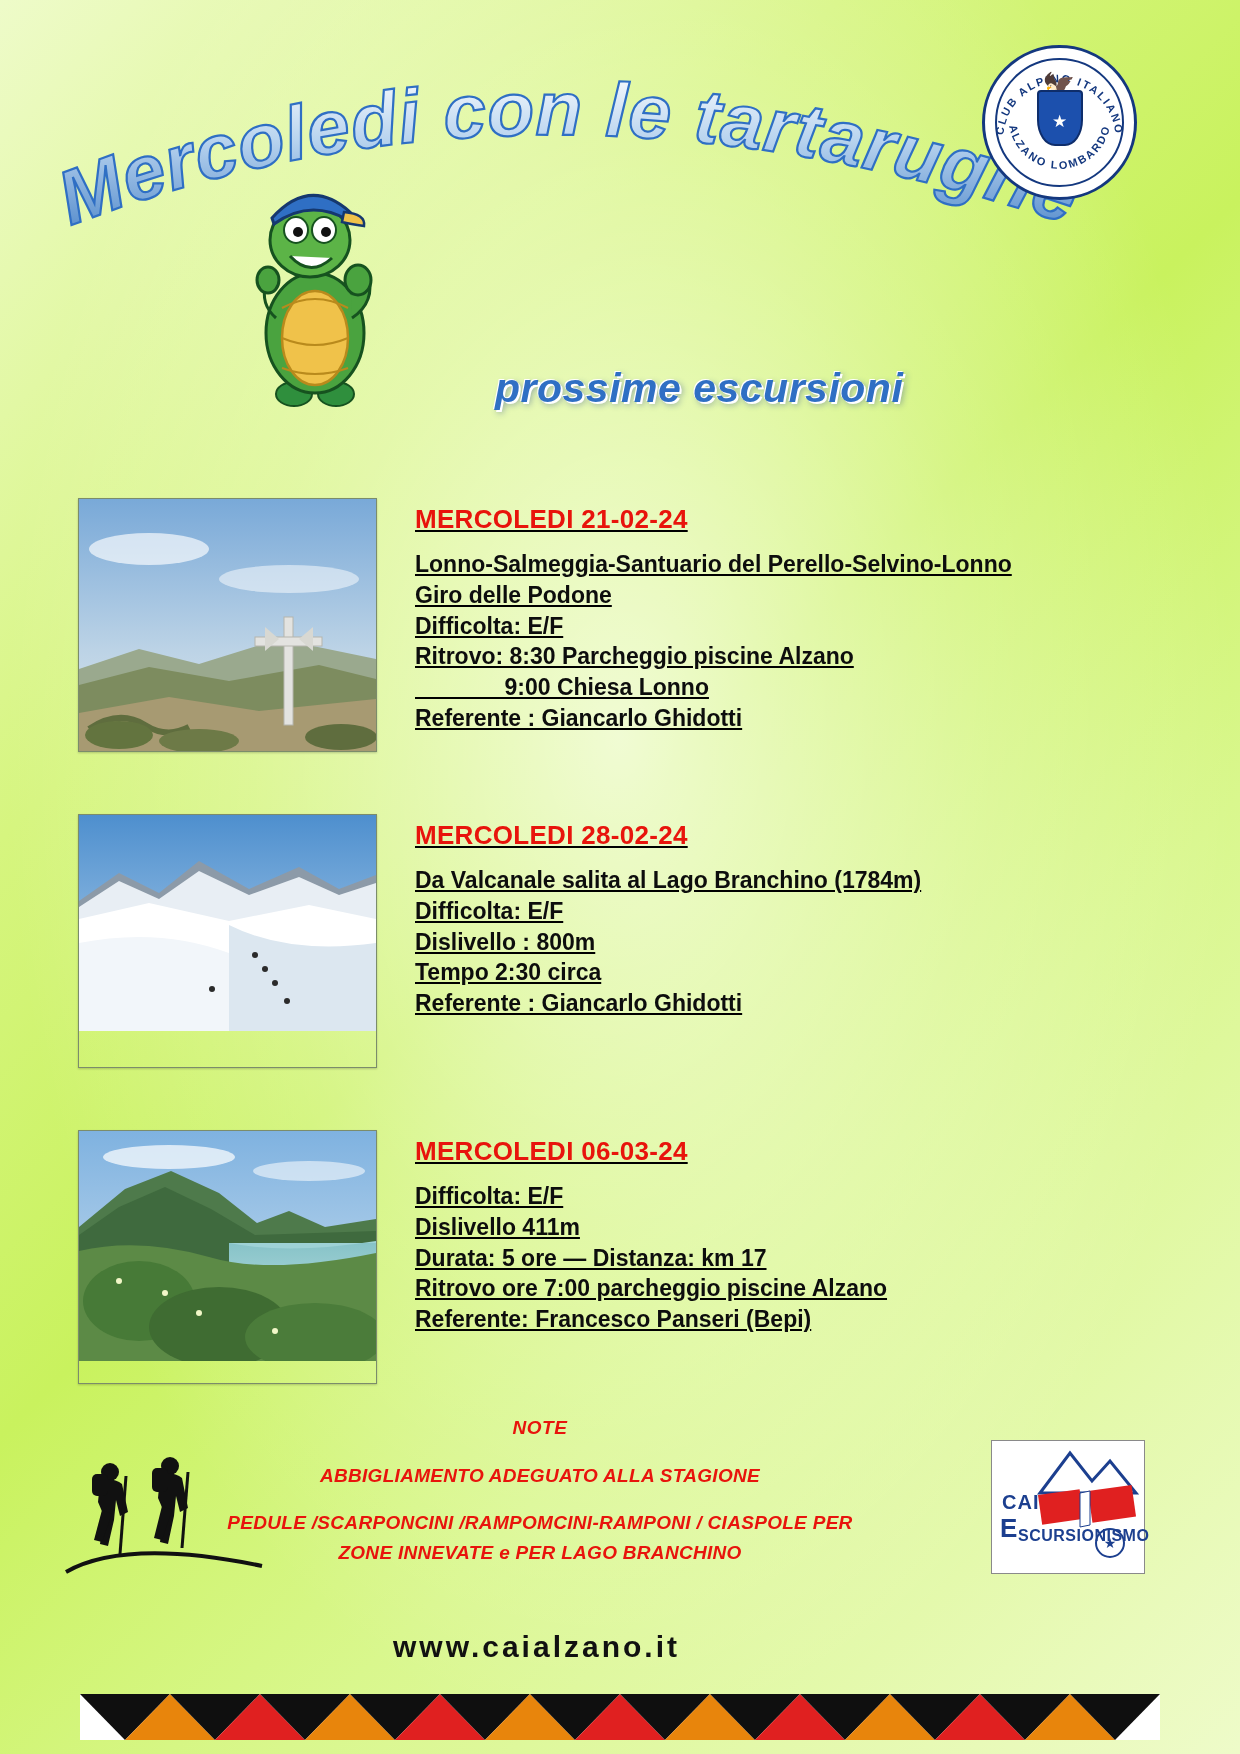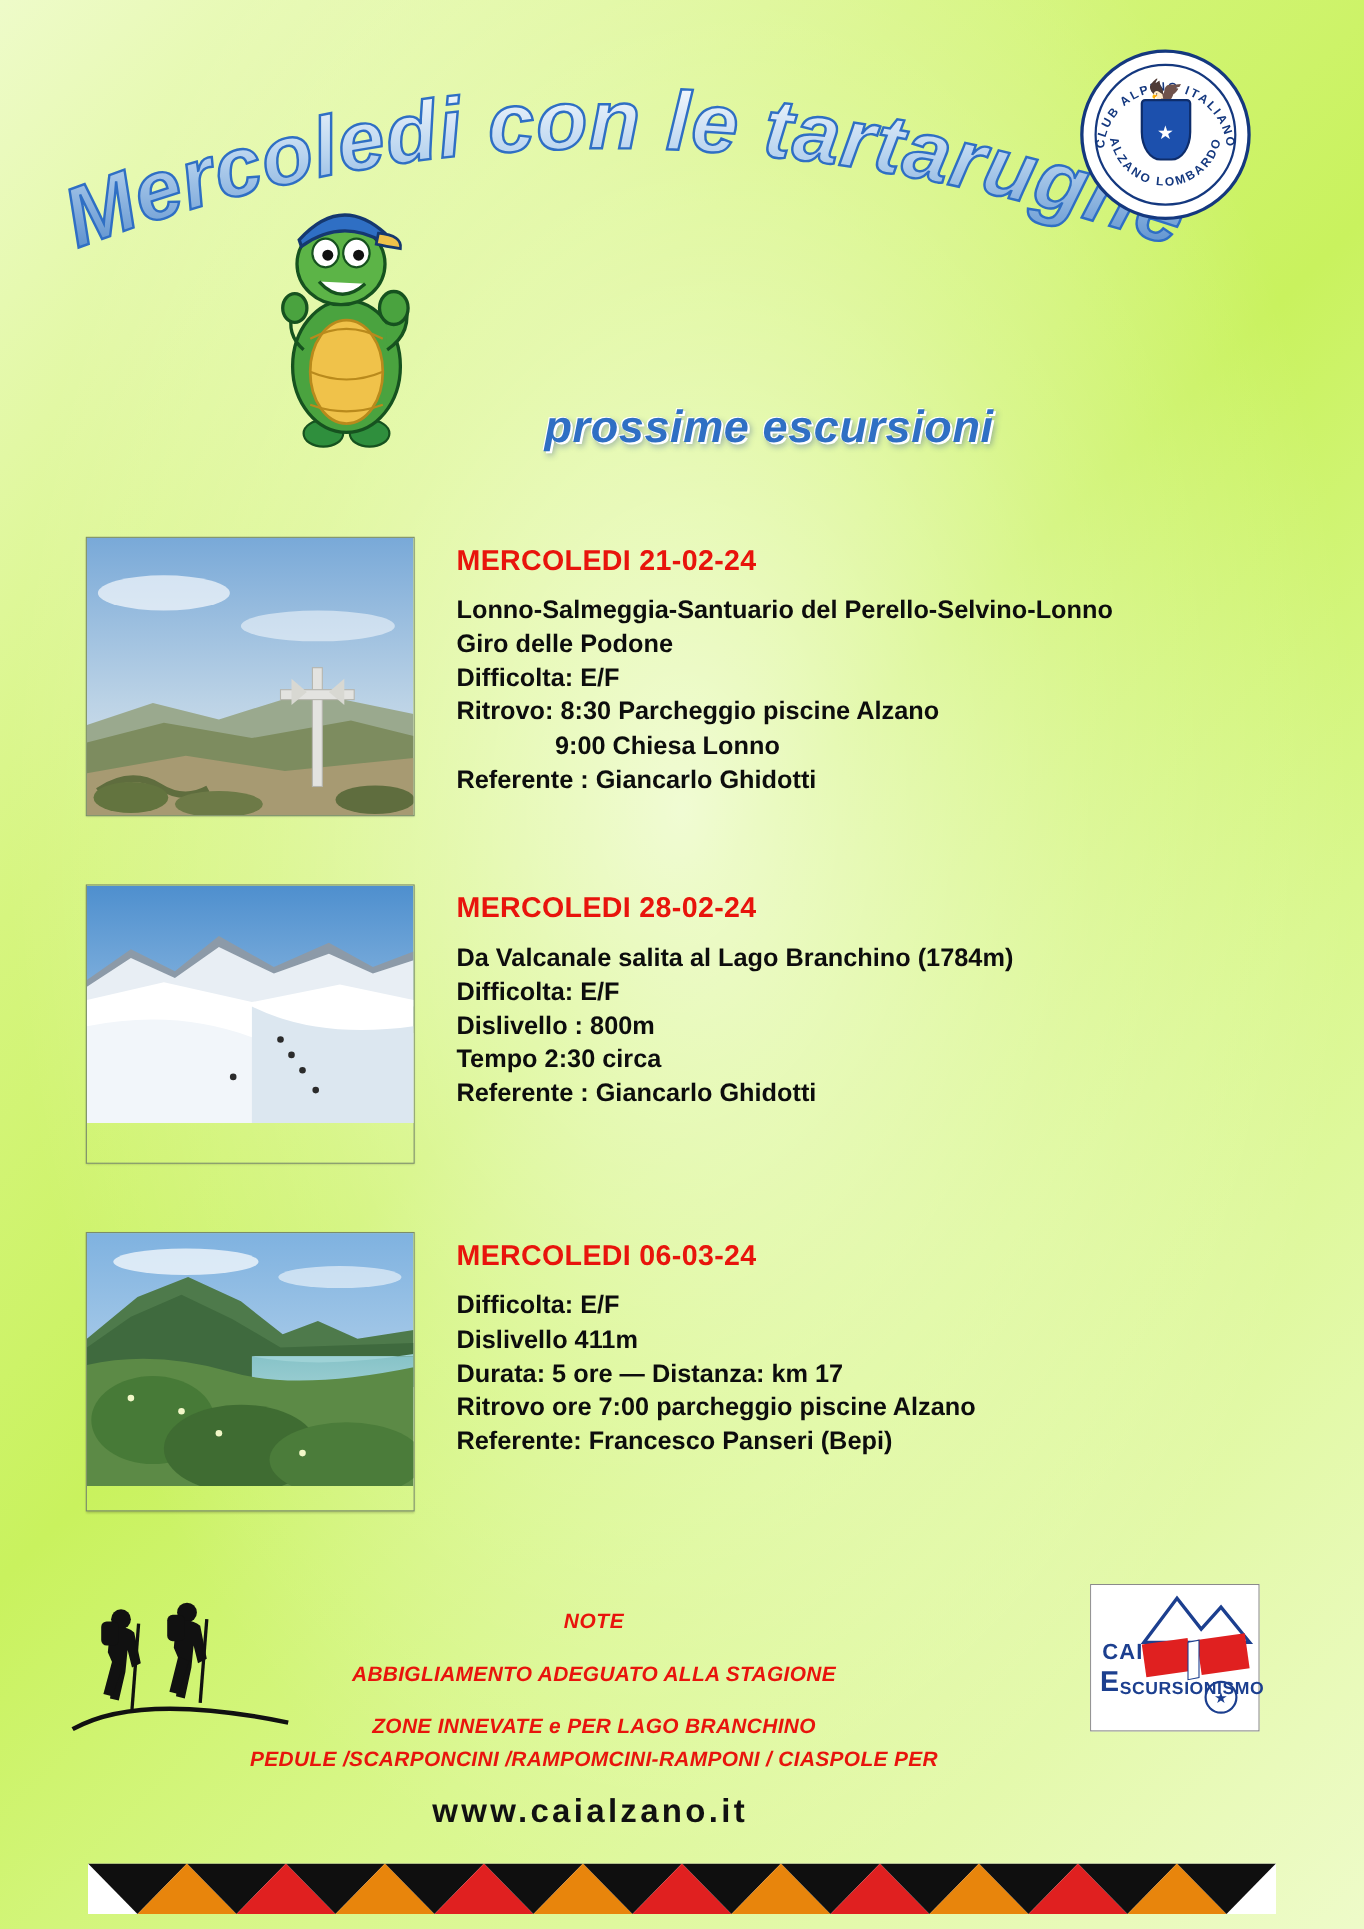--- a/index.html
+++ b/index.html
@@ -125,22 +125,23 @@
     left: 248px;
     top: 168px;
     width: 135px;
     height: 260px;
   }
 
   
   .events {
     position: absolute;
     left: 0;
-    top: 488px;
+    top: 498px;
     width: 996px;
+    text-decoration: underline;
   }
   .event {
     position: relative;
     display: flex;
     align-items: flex-start;
     margin-bottom: 62px;
     padding-left: 78px;
   }
   .photo {
     width: 297px;
@@ -171,21 +172,20 @@
     white-space: pre;
   }
 
   
   .notes {
     position: absolute;
     left: 0;
     top: 1417px;
     width: 1080px;
     text-align: center;
-    margin-top: 47px;
   }
   .notes .note-title {
     color: #e8140c;
     font-size: 19px;
     font-weight: 700;
     font-style: italic;
     letter-spacing: 0.5px;
     margin-bottom: 22px;
   }
   .notes .note-line {
@@ -452,22 +452,22 @@
         <div class="event-line">Ritrovo ore 7:00 parcheggio piscine Alzano</div>
         <div class="event-line">Referente: Francesco Panseri (Bepi)</div>
       </div>
     </div>
   </div>
 
   <div class="notes">
     <div class="note-title">NOTE</div>
     <div class="note-line">ABBIGLIAMENTO ADEGUATO ALLA STAGIONE</div>
     <div class="note-block">
+      <div class="note-line">PEDULE /SCARPONCINI /RAMPOMCINI-RAMPONI / CIASPOLE PER</div>
       <div class="note-line">ZONE INNEVATE e PER LAGO BRANCHINO</div>
-      <div class="note-line">PEDULE /SCARPONCINI /RAMPOMCINI-RAMPONI / CIASPOLE PER</div>
     </div>
   </div>
 
   <div class="hikers">
     <svg width="210" height="140" viewBox="0 0 210 140" xmlns="http://www.w3.org/2000/svg">
       <path d="M4,124 q60,-34 196,-6" fill="none" stroke="#111111" stroke-width="4"></path>
 
       <g fill="#111111">
         <circle cx="48" cy="24" r="9"></circle>
         <path d="M38,34 q12,-6 22,2 l6,28 -8,4 -4,-16 -2,20 -6,26 -8,-2 4,-28 -6,-14 z"></path>

